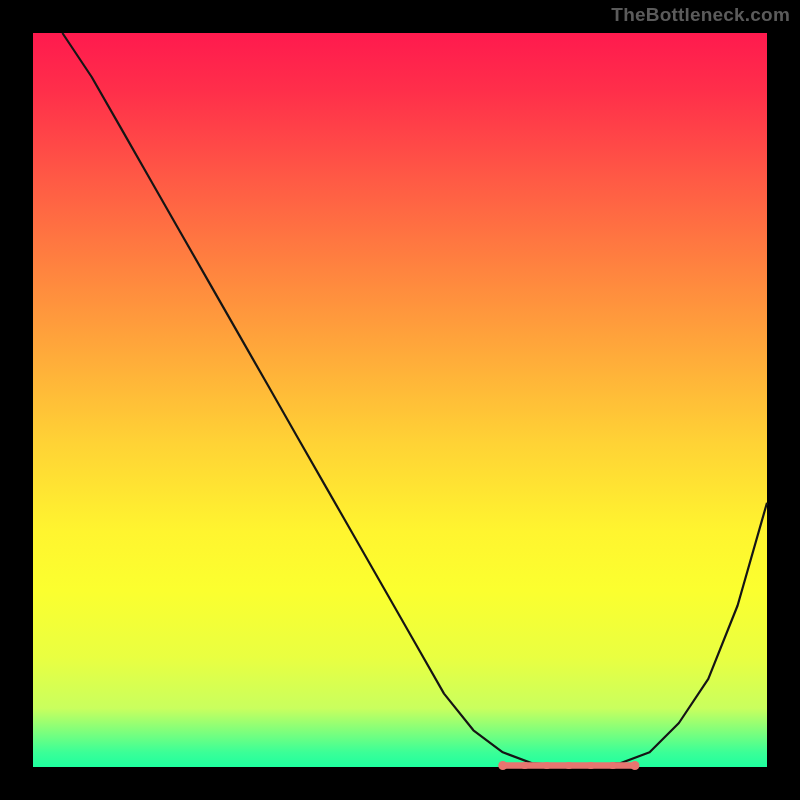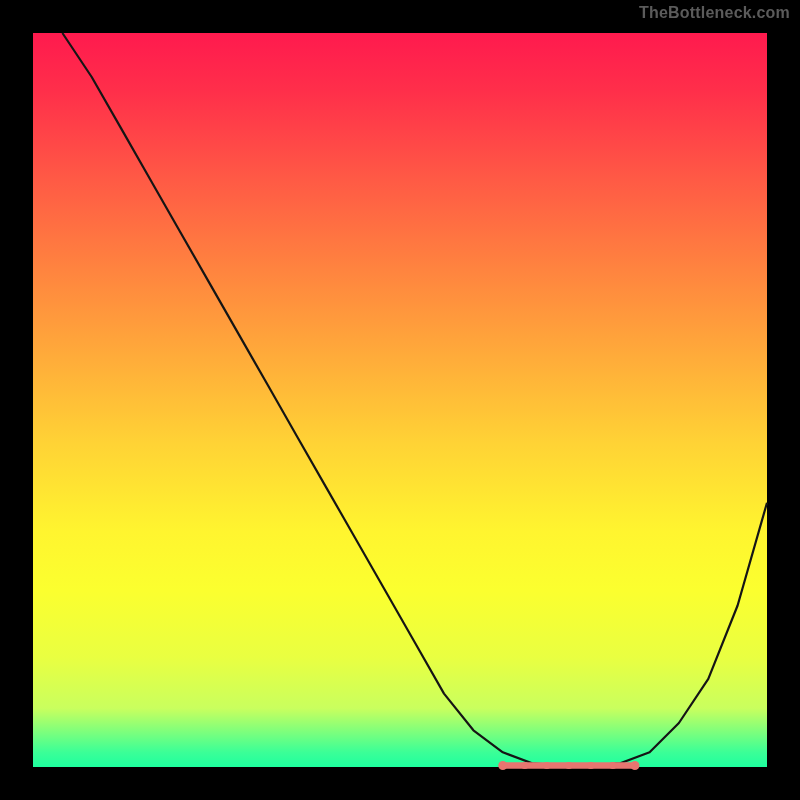--- a/index.html
+++ b/index.html
@@ -9,21 +9,21 @@
     background: #000;
     position: relative;
     font-family: Arial, Helvetica, sans-serif;
     overflow: hidden;
   }
   .watermark {
     position: absolute;
     top: 4px;
     right: 10px;
     color: #5b5b5b;
-    font-size: 16px;
+    font-size: 19px;
     font-weight: 600;
     letter-spacing: 0.2px;
     z-index: 10;
   }
   .plot {
     position: absolute;
     left: 33px;
     top: 33px;
     width: 734px;
     height: 734px;

